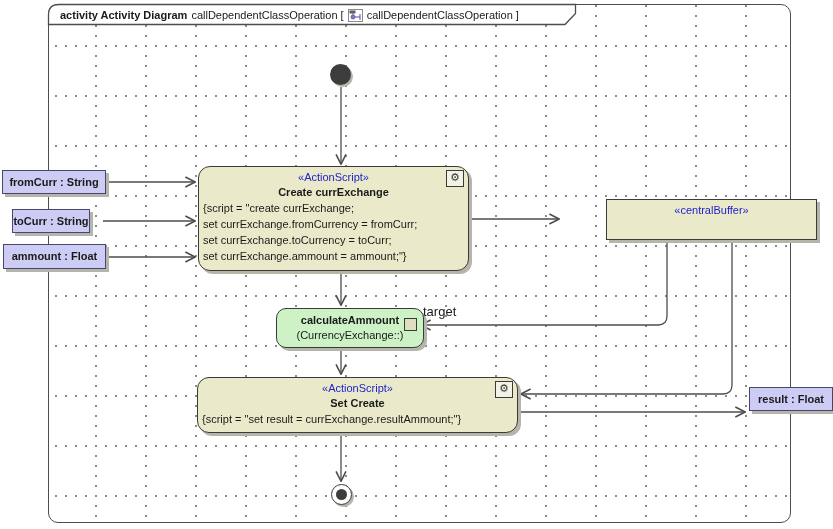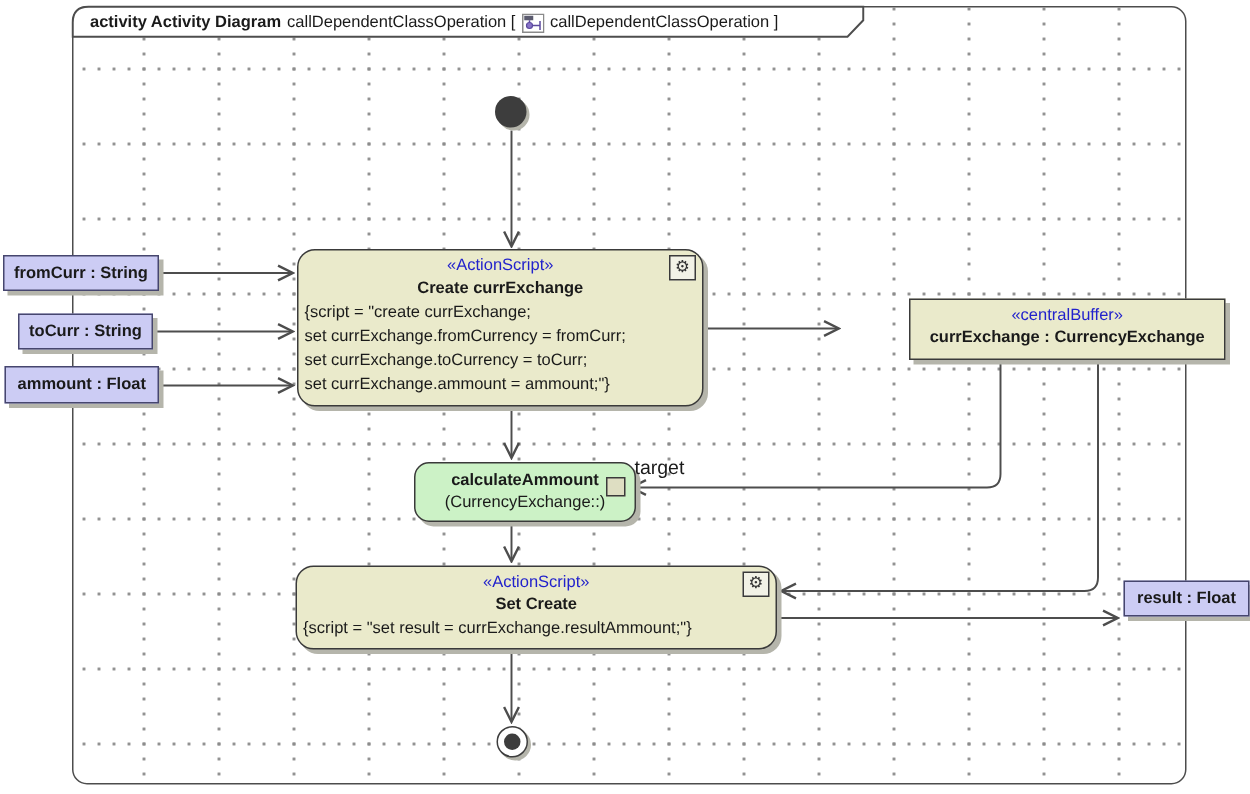--- a/index.html
+++ b/index.html
@@ -68,21 +68,21 @@
     position:absolute;left:404px;top:318px;width:13px;height:13px;
     background:#dedec2;border:1px solid #3a3a3a;box-sizing:border-box;
   }
   .pin-label{position:absolute;left:423px;top:304px;font-size:13px;}
   
   #n-create{left:198px;top:166px;width:271px;height:105px;padding-top:3px;}
   #n-buffer{left:562px;top:199px;width:211px;height:41px;padding-top:3px;margin-left:44px;}
   #n-calc{left:276px;top:308px;width:148px;height:40px;padding-top:4px;border-radius:10px;}
   #n-setresult{left:197px;top:377px;width:321px;height:56px;padding-top:3px;}
   #p-fromcurr{left:2px;top:170px;width:104px;height:24px;}
-  #p-tocurr{left:12px;top:209px;width:90px;height:24px;}
+  #p-tocurr{left:12px;top:209px;width:78px;height:24px;}
   #p-ammount{left:3px;top:244px;width:103px;height:25px;}
   #p-result{left:749px;top:387px;width:84px;height:24px;}
 </style>
 </head>
 <body>
 
 <div class="frame"></div>
 
 <svg class="overlay">
   <defs>
@@ -135,21 +135,20 @@
   <div class="stereo">«ActionScript»</div>
   <div class="nname">Create currExchange</div>
   <div class="script">{script = "create currExchange;</div>
   <div class="script">set currExchange.fromCurrency = fromCurr;</div>
   <div class="script">set currExchange.toCurrency = toCurr;</div>
   <div class="script">set currExchange.ammount = ammount;"}</div>
 </div>
 
 <div id="n-buffer" class="node beige shadow">
   <div class="stereo">«centralBuffer»</div>
-  <div class="nname">currExchange : CurrencyExchange</div>
 </div>
 
 <div id="n-calc" class="node green shadow">
   <div class="nname">calculateAmmount</div>
   <div>(CurrencyExchange::)</div>
 </div>
 <div class="pin-sq"></div>
 <div class="pin-label">target</div>
 
 <div id="n-setresult" class="node beige rounded shadow">

